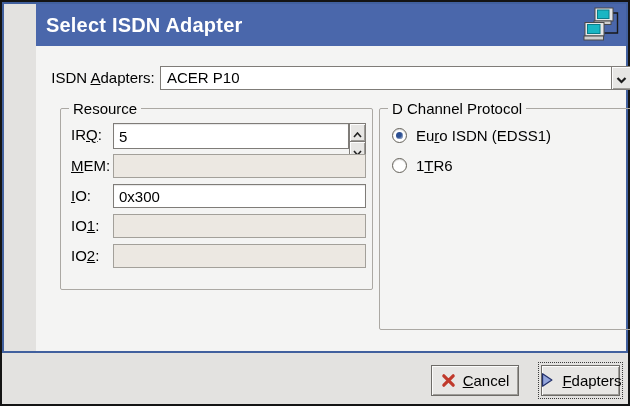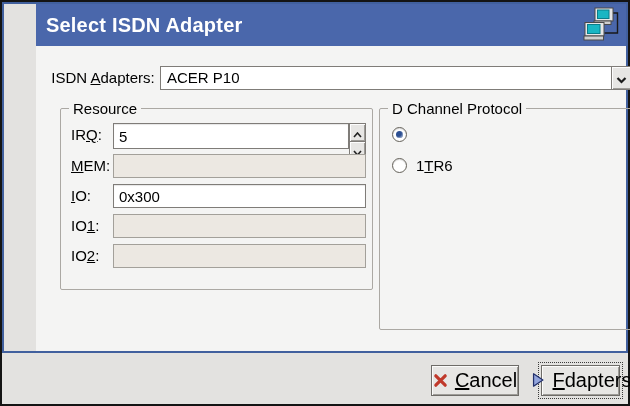--- a/index.html
+++ b/index.html
@@ -120,21 +120,21 @@
   .footer {
     height:51px; background:#e3e2e0;
     display:flex; align-items:center; justify-content:flex-end;
     padding:3px 5px 0 0;
   }
   .btn {
     height:31px; background:#e7e6e4;
     border:1px solid #6e6c68;
     box-shadow: inset 1px 1px 0 #fbfbfa, inset -1px -1px 0 #9e9c98;
     display:flex; align-items:center; justify-content:center; gap:7px;
-    font-size:20px; color:#000; cursor:default; padding:0 12px;
+    font-size:15px; color:#000; cursor:default; padding:0 12px;
   }
   .btn-cancel { width:88px; margin-right:19px; }
   .btn-back   { width:80px; margin-right:10px; }
   .default-frame { border:1px dotted #3a3a3a; padding:2px; }
   .btn-forward { width:79px; }
   .btn .bicon { display:flex; align-items:center; }
 </style>
 </head>
 <body>
 
@@ -212,20 +212,21 @@
           <div class="flabel mlabel"><span>IO</span><span class="accel">2</span><span>:</span></div>
           <input class="txt-field" type="text" disabled="" value="" style="">
         </div>
       </div>
 
       <div class="groupbox protocol-group">
         <div class="legend">D Channel Protocol</div>
 
         <div class="radio-row selected" style="top:18px;">
           <div class="radio-circle"></div>
+          <div class="mlabel"><span>Eu</span><span class="accel">r</span><span>o ISDN (EDSS1)</span></div>
         </div>
 
         <div class="radio-row" style="top:48px;">
           <div class="radio-circle"></div>
           <div class="mlabel"><span>1</span><span class="accel">T</span><span>R6</span></div>
         </div>
       </div>
 
     </div>
   </div>

